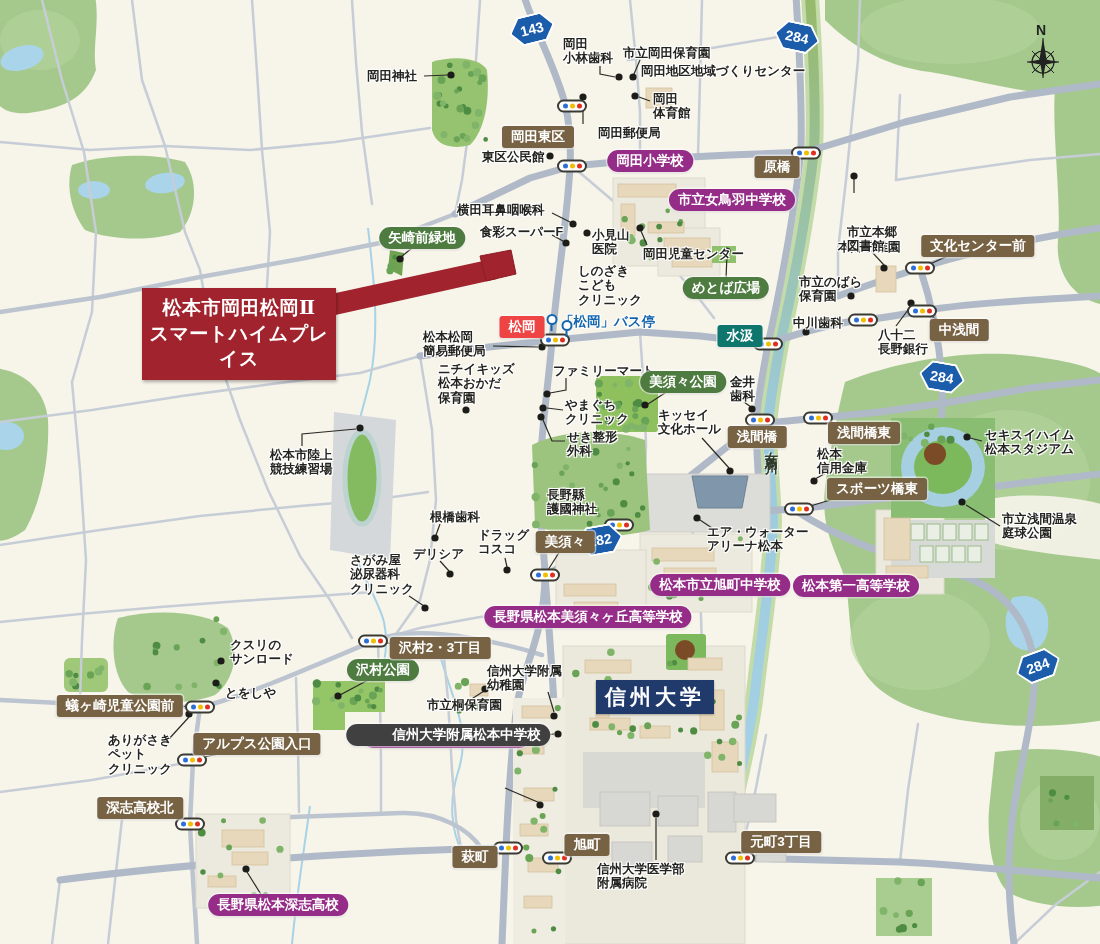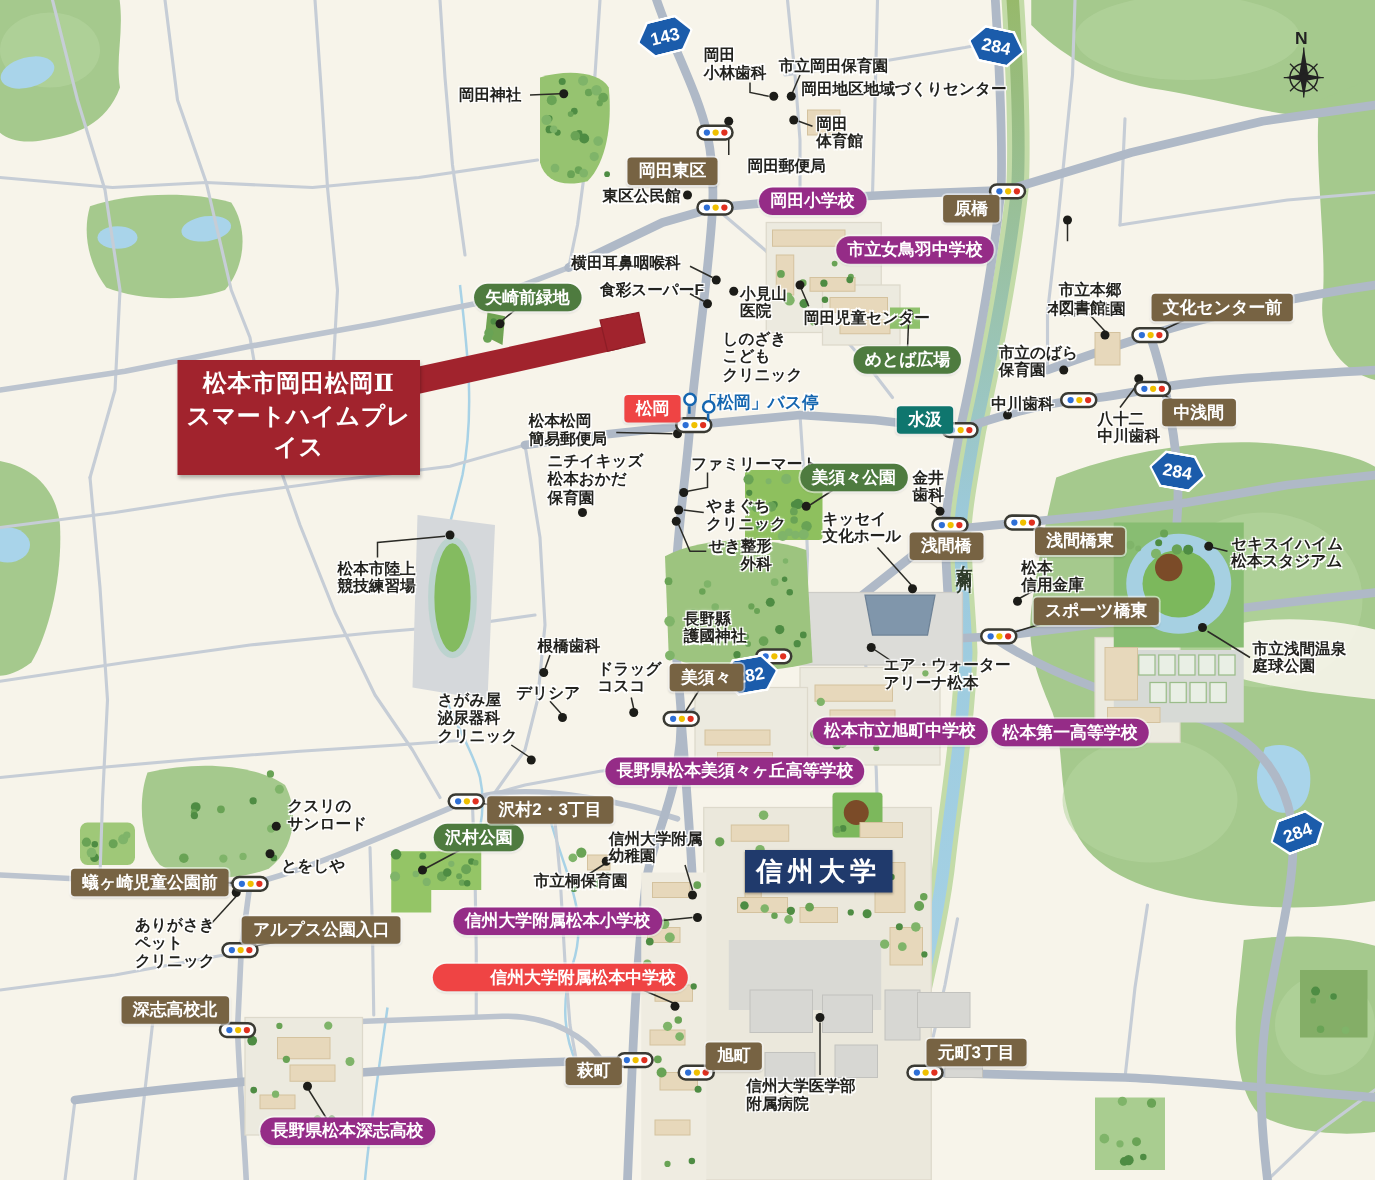--- a/index.html
+++ b/index.html
@@ -577,21 +577,21 @@
 
   <div class="busstop">「松岡」バス停</div>
 
   <div class="compassN">N</div>
 <div class="badge school" style="left: 650px; top: 161px; background: rgb(149, 44, 135);">岡田小学校</div>
     <div class="badge school" style="left: 732px; top: 200px; background: rgb(149, 44, 135);">市立女鳥羽中学校</div>
     <div class="badge school" style="left: 588px; top: 617px; background: rgb(149, 44, 135);">長野県松本美須々ヶ丘高等学校</div>
     <div class="badge school" style="left: 720px; top: 585px; background: rgb(149, 44, 135);">松本市立旭町中学校</div>
     <div class="badge school" style="left: 856px; top: 586px; background: rgb(149, 44, 135);">松本第一高等学校</div>
     <div class="badge school" style="left: 446px; top: 737px; background: rgb(149, 44, 135);">信州大学附属松本小学校</div>
-    <div class="badge school" style="left: 448px; top: 782px; background: #ef4444; padding-left: 46px;">信州大学附属松本中学校</div>
+    <div class="badge school" style="left: 448px; top: 735px; background: #404040; padding-left: 46px;">信州大学附属松本中学校</div>
     <div class="badge school" style="left: 278px; top: 905px; background: rgb(149, 44, 135);">長野県松本深志高校</div>
     <div class="badge park" style="left: 422px; top: 238px; background: rgb(78, 123, 63);">矢崎前緑地</div>
     <div class="badge park" style="left: 726px; top: 288px; background: rgb(78, 123, 63);">めとば広場</div>
     <div class="badge park" style="left: 683px; top: 382px; background: rgb(78, 123, 63);">美須々公園</div>
     <div class="badge park" style="left: 383px; top: 670px; background: rgb(78, 123, 63);">沢村公園</div>
     <div class="badge place" style="left: 538px; top: 137px; background: rgb(119, 99, 67);">岡田東区</div>
     <div class="badge place" style="left: 777px; top: 167px; background: rgb(119, 99, 67);">原橋</div>
     <div class="badge place" style="left: 978px; top: 246px; background: rgb(119, 99, 67);">文化センター前</div>
     <div class="badge place" style="left: 959px; top: 330px; background: rgb(119, 99, 67);">中浅間</div>
     <div class="badge place" style="left: 740px; top: 336px; background: #0f766e;">水汲</div>
@@ -624,30 +624,30 @@
     <div class="poi" style="left: 578px; top: 264px;">しのざき
 こども
 クリニック</div>
     <div class="poi" style="left: 838px; top: 195px; margin-top: 45px;">本郷幼稚園</div>
     <div class="poi" style="left: 847px; top: 225px;">市立本郷
 図書館</div>
     <div class="poi" style="left: 799px; top: 275px;">市立のばら
 保育園</div>
     <div class="poi" style="left: 793px; top: 316px;">中川歯科</div>
     <div class="poi" style="left: 878px; top: 328px;">八十二
-中川歯科</div>
+長野銀行</div>
     <div class="poi" style="left: 423px; top: 330px;">松本松岡
 簡易郵便局</div>
     <div class="poi" style="left: 438px; top: 362px;">ニチイキッズ
 松本おかだ
 保育園</div>
     <div class="poi" style="left: 553px; top: 364px;">ファミリーマート</div>
     <div class="poi" style="left: 565px; top: 398px;">やまぐち
 クリニック</div>
-    <div class="poi" style="left: 567px; top: 430px; text-align: right;">せき整形
+    <div class="poi" style="left: 567px; top: 430px;">せき整形
 外科</div>
     <div class="poi" style="left: 730px; top: 375px;">金井
 歯科</div>
     <div class="poi" style="left: 658px; top: 408px;">キッセイ
 文化ホール</div>
     <div class="poi" style="left: 270px; top: 448px;">松本市陸上
 競技練習場</div>
     <div class="poi" style="left: 430px; top: 510px;">根橋歯科</div>
     <div class="poi" style="left: 413px; top: 547px;">デリシア</div>
     <div class="poi" style="left: 478px; top: 528px;">ドラッグ

